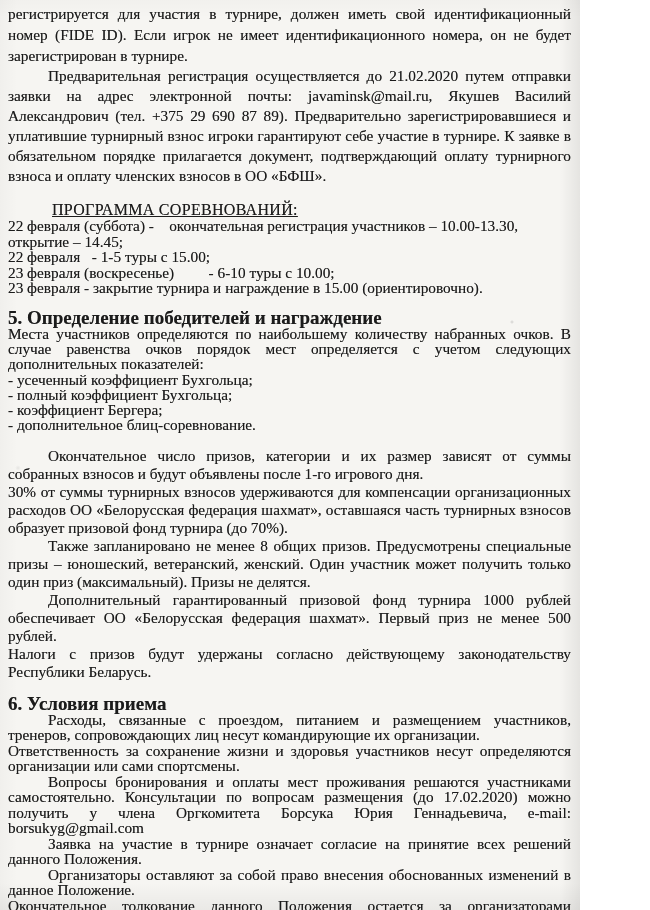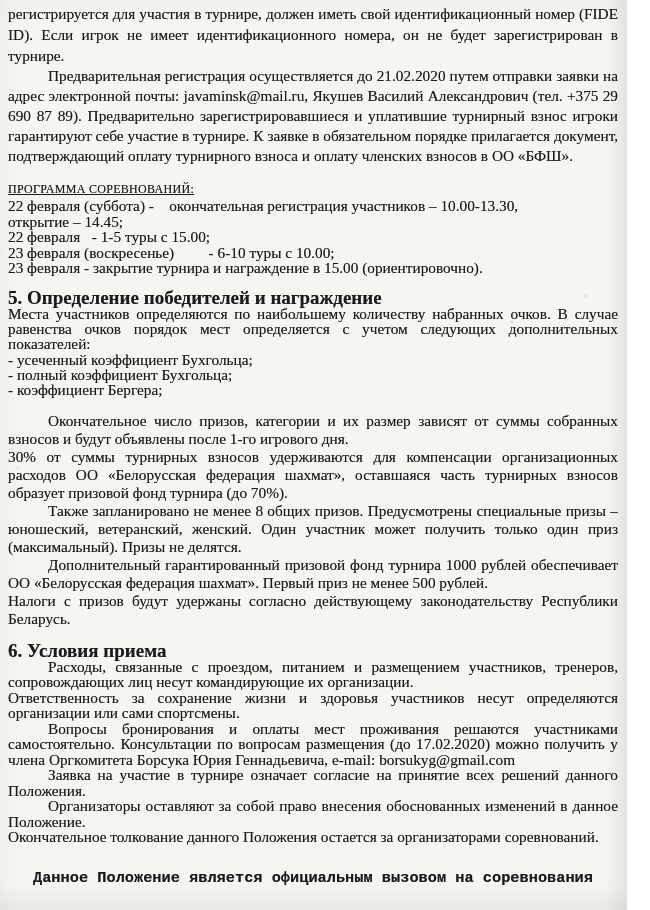--- a/index.html
+++ b/index.html
@@ -2,21 +2,21 @@
 <html lang="ru"><head>
 <meta charset="utf-8">
 <style>
   html, body { margin: 0; padding: 0; }
   body {
     width: 650px; height: 910px;
     font-family: "Liberation Serif", "DejaVu Serif", serif;
   }
   .page {
     position: relative;
-    width: 627px; height: 910px;
+    width: 580px; height: 910px;
     box-sizing: border-box;
     padding: 3px 9px 0 8px;
     overflow: hidden;
     color: #1b1b1b;
     font-size: 15.3px;
     background:
       radial-gradient(3px 3px at 512px 322px, rgba(120,120,120,.30), rgba(120,120,120,0) 70%),
       radial-gradient(3px 3px at 586px 296px, rgba(140,140,140,.25), rgba(140,140,140,0) 70%),
       radial-gradient(4px 4px at 18px 468px, rgba(150,150,150,.18), rgba(150,150,150,0) 70%),
       radial-gradient(5px 5px at 612px 18px, rgba(150,150,150,.15), rgba(150,150,150,0) 70%),
@@ -27,24 +27,25 @@
   .page * { text-shadow: 0 0 0.4px rgba(27,27,27,0.55); }
   p { margin: 0; }
   .just { text-align: justify; }
   .indent { text-indent: 40px; }
   .loose  { line-height: 21px; }
   .loose2 { line-height: 20px; }
   .tight  { line-height: 15.2px; }
   .mid    { line-height: 18px; }
   .program-heading {
     margin-top: 15px;
-    font-size: 12px;
+    font-size: 16px;
     line-height: 17px;
     letter-spacing: 0.3px;
     text-decoration: underline;
+    margin-left: 44px;
   }
   .program-line { line-height: 15.6px; white-space: pre-wrap; }
   .sec-heading {
     margin: 0;
     font-size: 19px;
     font-weight: bold;
     line-height: 17px;
   }
   .sec5 { margin-top: 13px; }
   .prizes { margin-top: 15px; }
@@ -75,20 +76,21 @@
     <div class="program-line">23 февраля (воскресенье)         - 6-10 туры с 10.00;</div>
     <div class="program-line">23 февраля - закрытие турнира и награждение в 15.00 (ориентировочно).</div>
   </div>
 
   <div class="sec5">
     <p class="sec-heading">5. Определение победителей и награждение</p>
     <p class="tight just">Места участников определяются по наибольшему количеству набранных очков. В случае равенства очков порядок мест определяется с учетом следующих дополнительных показателей:</p>
     <div class="tight">- усеченный коэффициент Бухгольца;</div>
     <div class="tight">- полный коэффициент Бухгольца;</div>
     <div class="tight">- коэффициент Бергера;</div>
+    <div class="tight">- дополнительное блиц-соревнование.</div>
 
     <div class="prizes">
       <p class="mid just indent">Окончательное число призов, категории и их размер зависят от суммы собранных взносов и будут объявлены после 1-го игрового дня.</p>
       <p class="mid just">30% от суммы турнирных взносов удерживаются для компенсации организационных расходов ОО «Белорусская федерация шахмат», оставшаяся часть турнирных взносов образует призовой фонд турнира (до 70%).</p>
       <p class="mid just indent">Также запланировано не менее 8 общих призов. Предусмотрены специальные призы – юношеский, ветеранский, женский. Один участник может получить только один приз (максимальный). Призы не делятся.</p>
       <p class="mid just indent">Дополнительный гарантированный призовой фонд турнира 1000 рублей обеспечивает ОО «Белорусская федерация шахмат». Первый приз не менее 500 рублей.</p>
       <p class="mid just">Налоги с призов будут удержаны согласно действующему законодательству Республики Беларусь.</p>
     </div>
   </div>
 

